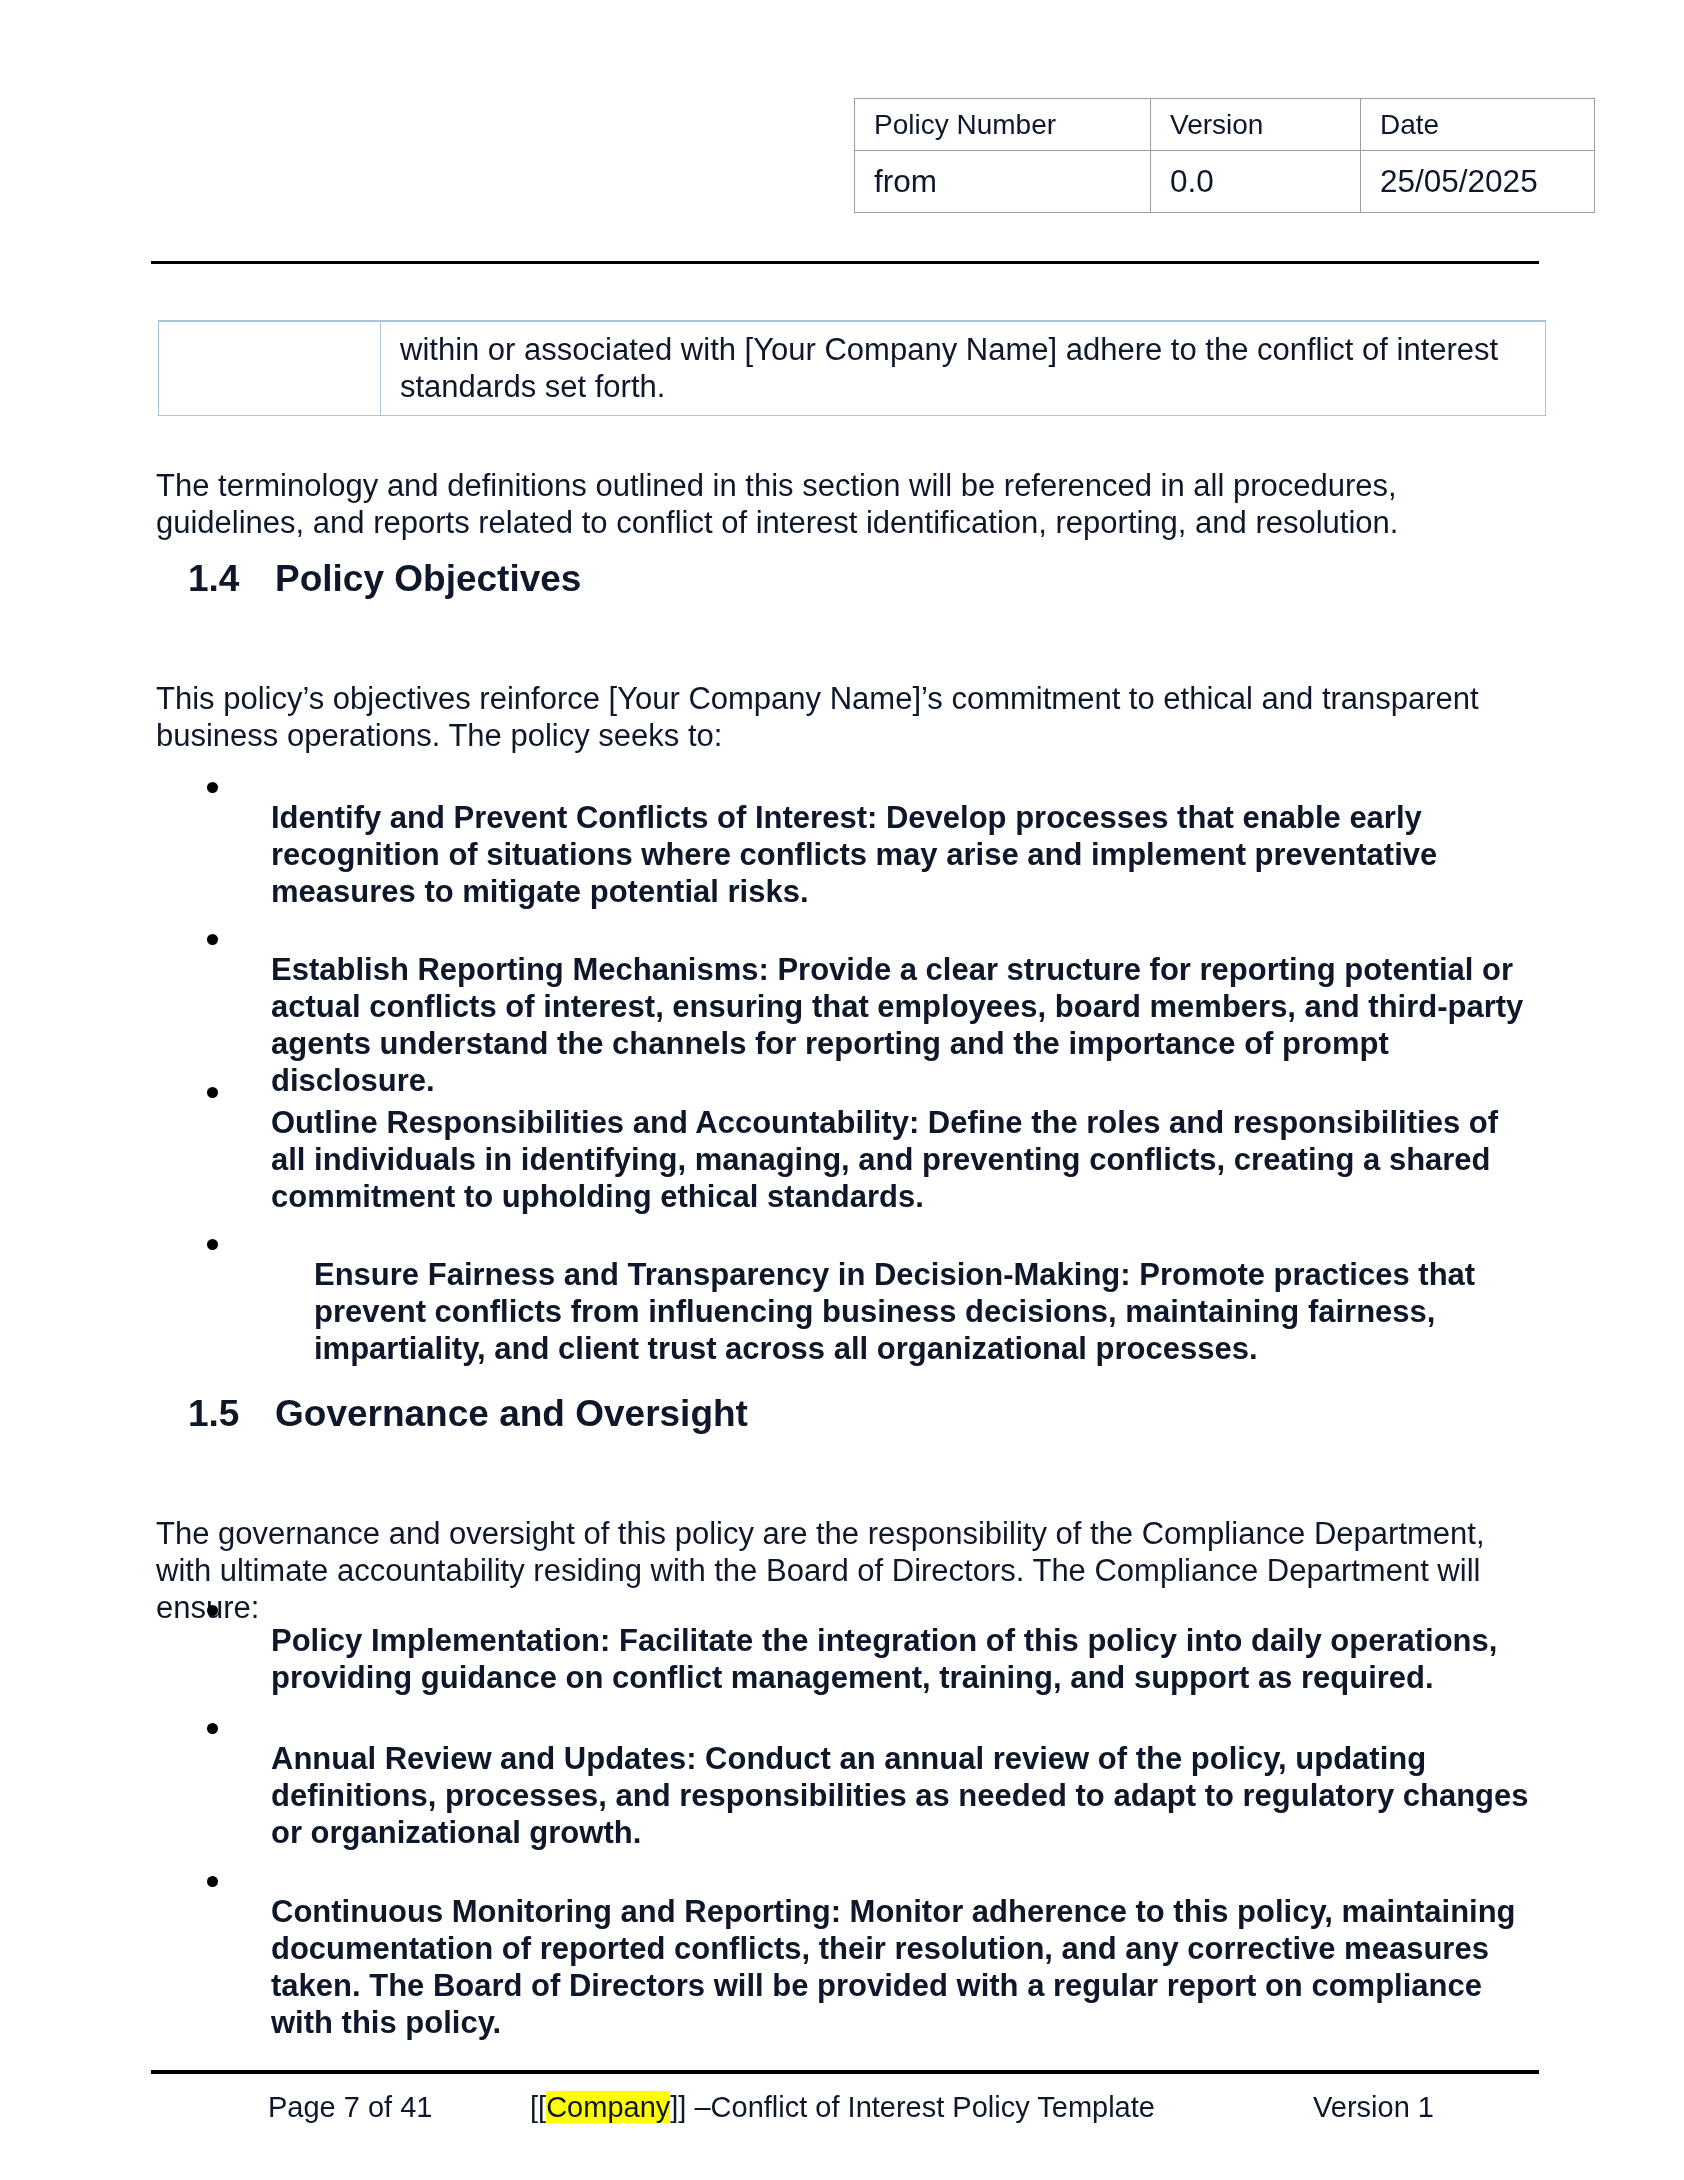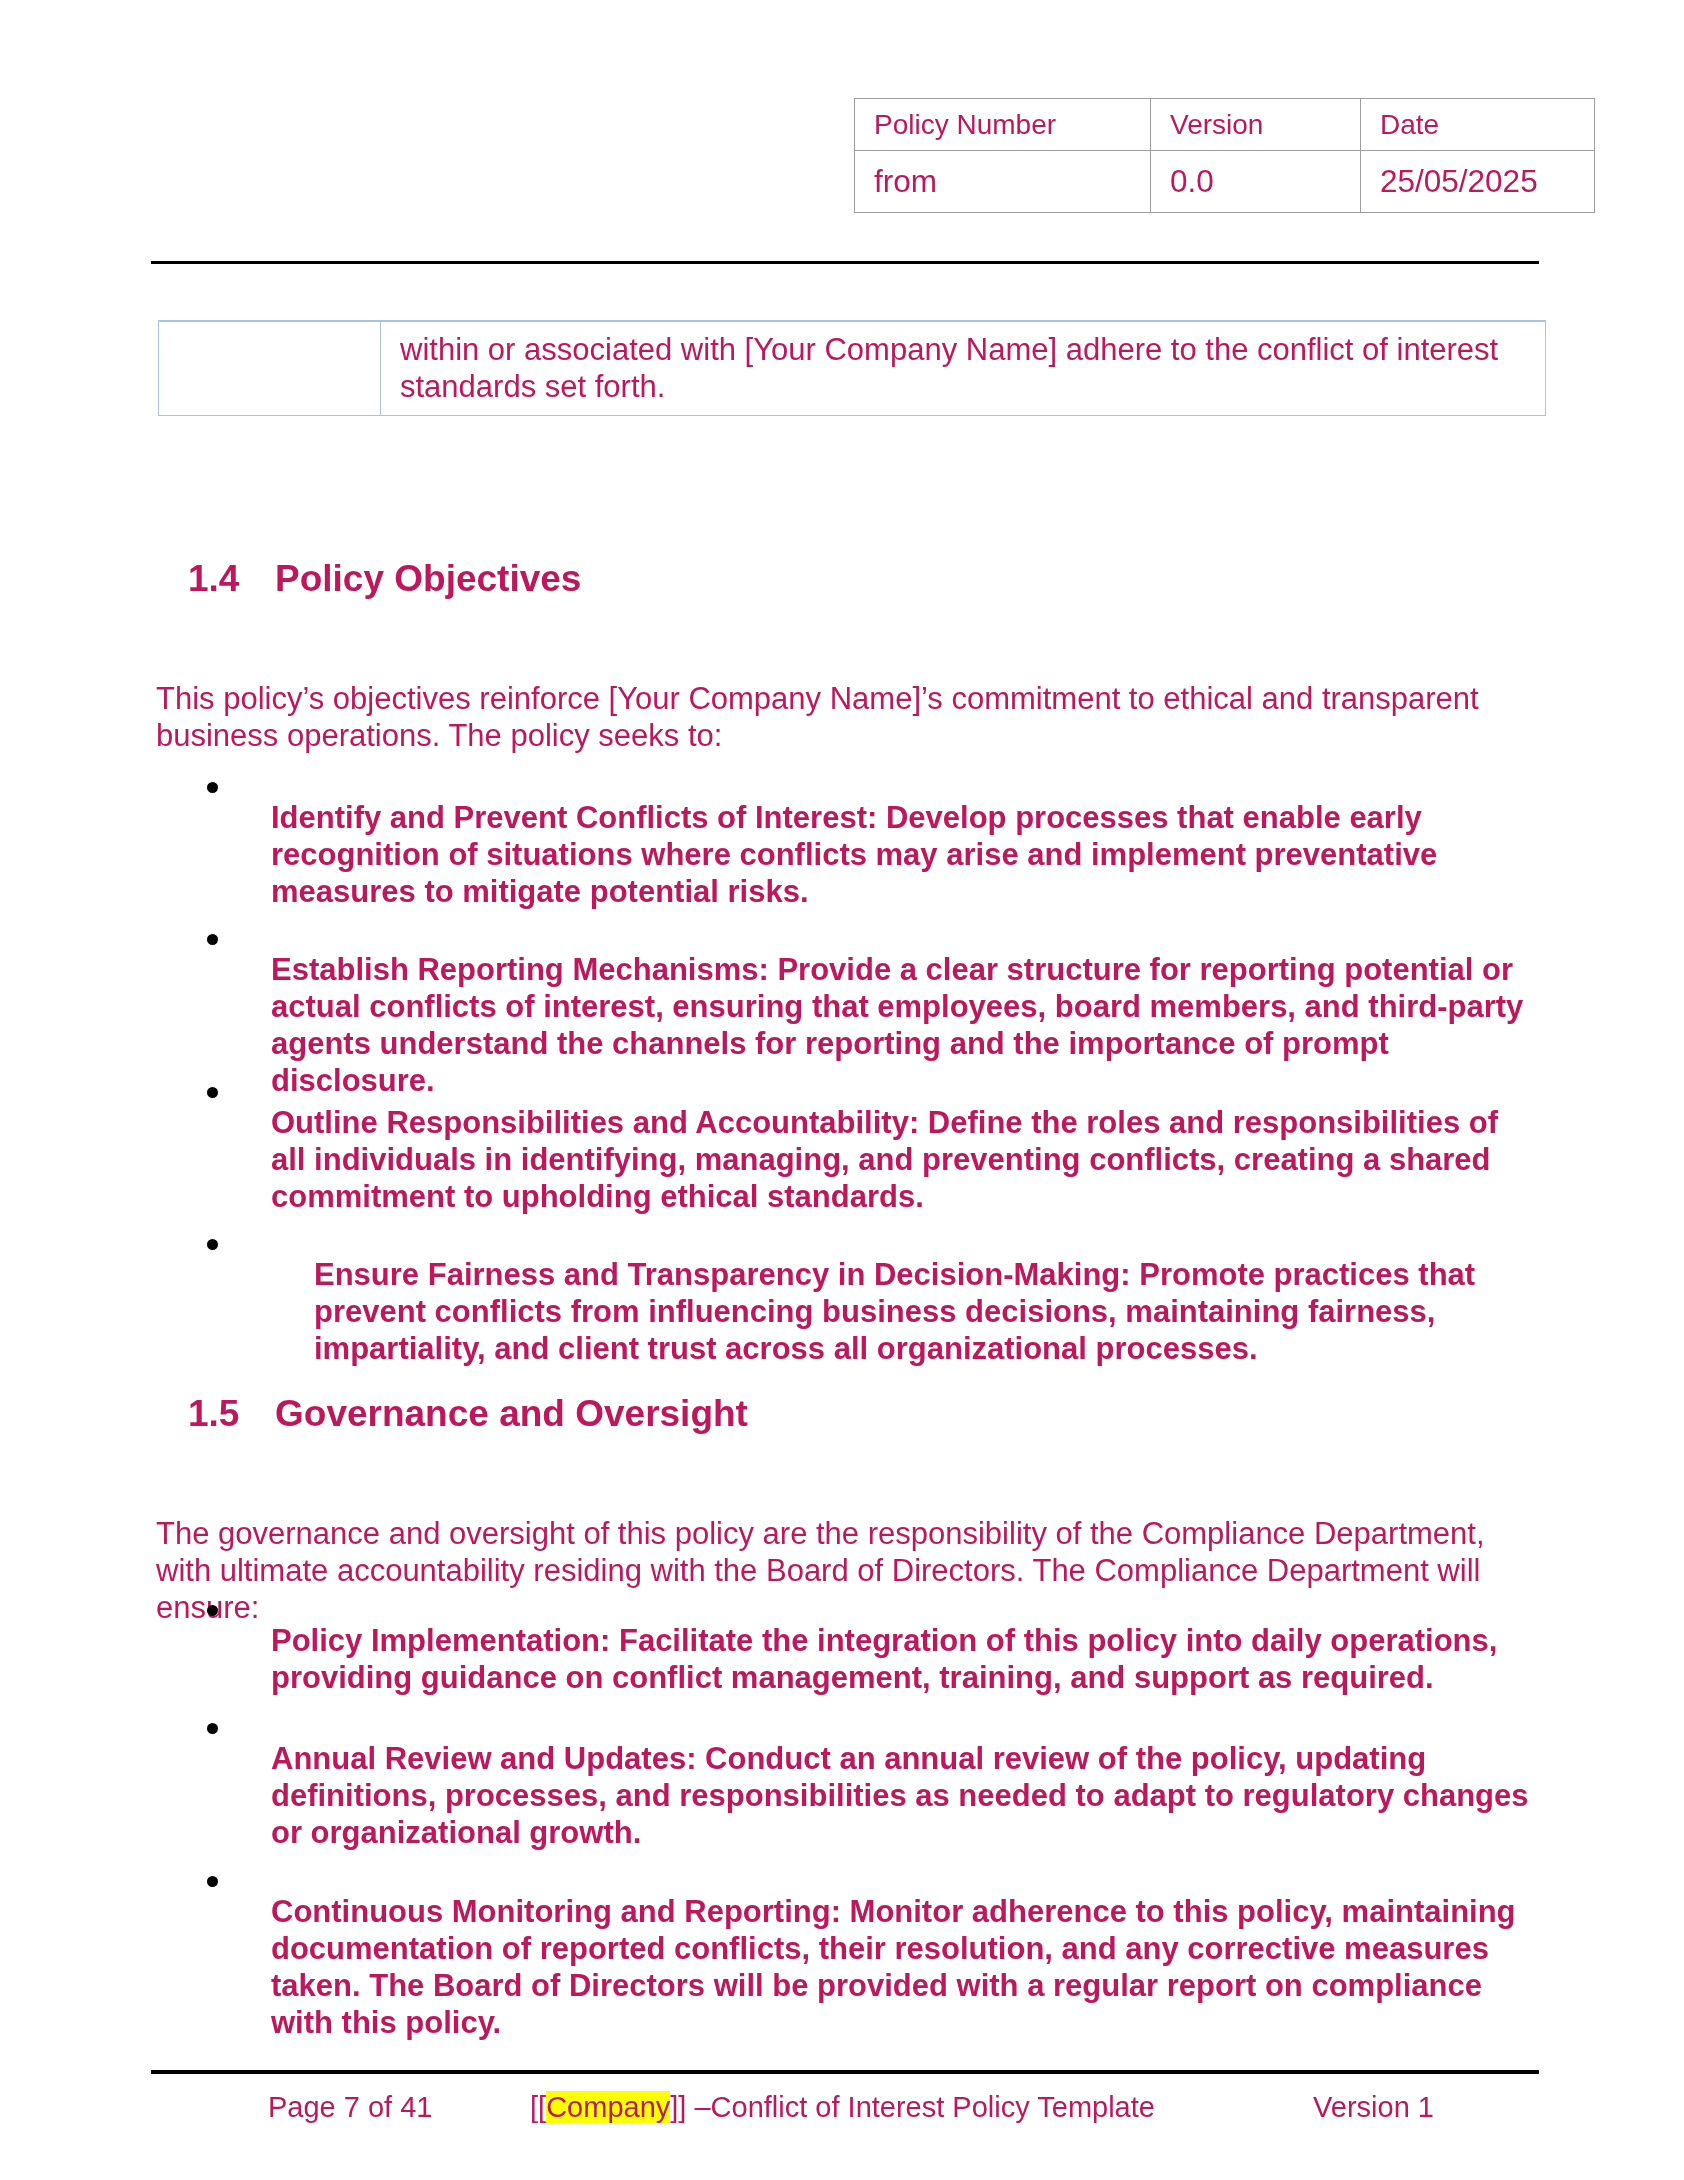--- a/index.html
+++ b/index.html
@@ -1,21 +1,21 @@
 <!DOCTYPE html>
 <html style="--hl: #ffff00; --callout-border: #a9c3da;font-size:13.6px"><head>
 <meta charset="utf-8">
 <style>
   html,body{margin:0;padding:0;background:#e8e8e8;}
   .page{
     position:relative;
     width:1685px;height:2181px;
     background:#ffffff;
     font-family:"Liberation Sans","DejaVu Sans",sans-serif;
-    color:#be185d;
+    color:#0f172a;
     overflow:hidden;
   }
   
   .meta-table{
     position:absolute;top:98px;left:854px;width:680px;
     border-collapse:collapse;table-layout:fixed;
   }
   .meta-table td{
     border:1.7px solid #9e9e9e;
     padding:0 0 0 19px;
@@ -112,20 +112,21 @@
   </tbody>
     </table>
 
   <div class="rule rule-top"></div>
 
   <div class="callout">
     <div class="callout-left"></div>
     <div class="callout-right">within or associated with [Your Company Name] adhere to the conflict of interest standards set forth.</div>
   </div>
 
+  <p class="para p-terminology">The terminology and definitions outlined in this section will be referenced in all procedures, guidelines, and reports related to conflict of interest identification, reporting, and resolution.</p>
 
   <div class="section-heading h-14">
     <span class="sec-num">1.4</span>
     <span>Policy Objectives</span>
   </div>
 
   <p class="para p-objectives-intro">This policy’s objectives reinforce [Your Company Name]’s commitment to ethical and transparent business operations. The policy seeks to:</p>
 
   <div class="bullet b1">
     <span class="dot"></span>

